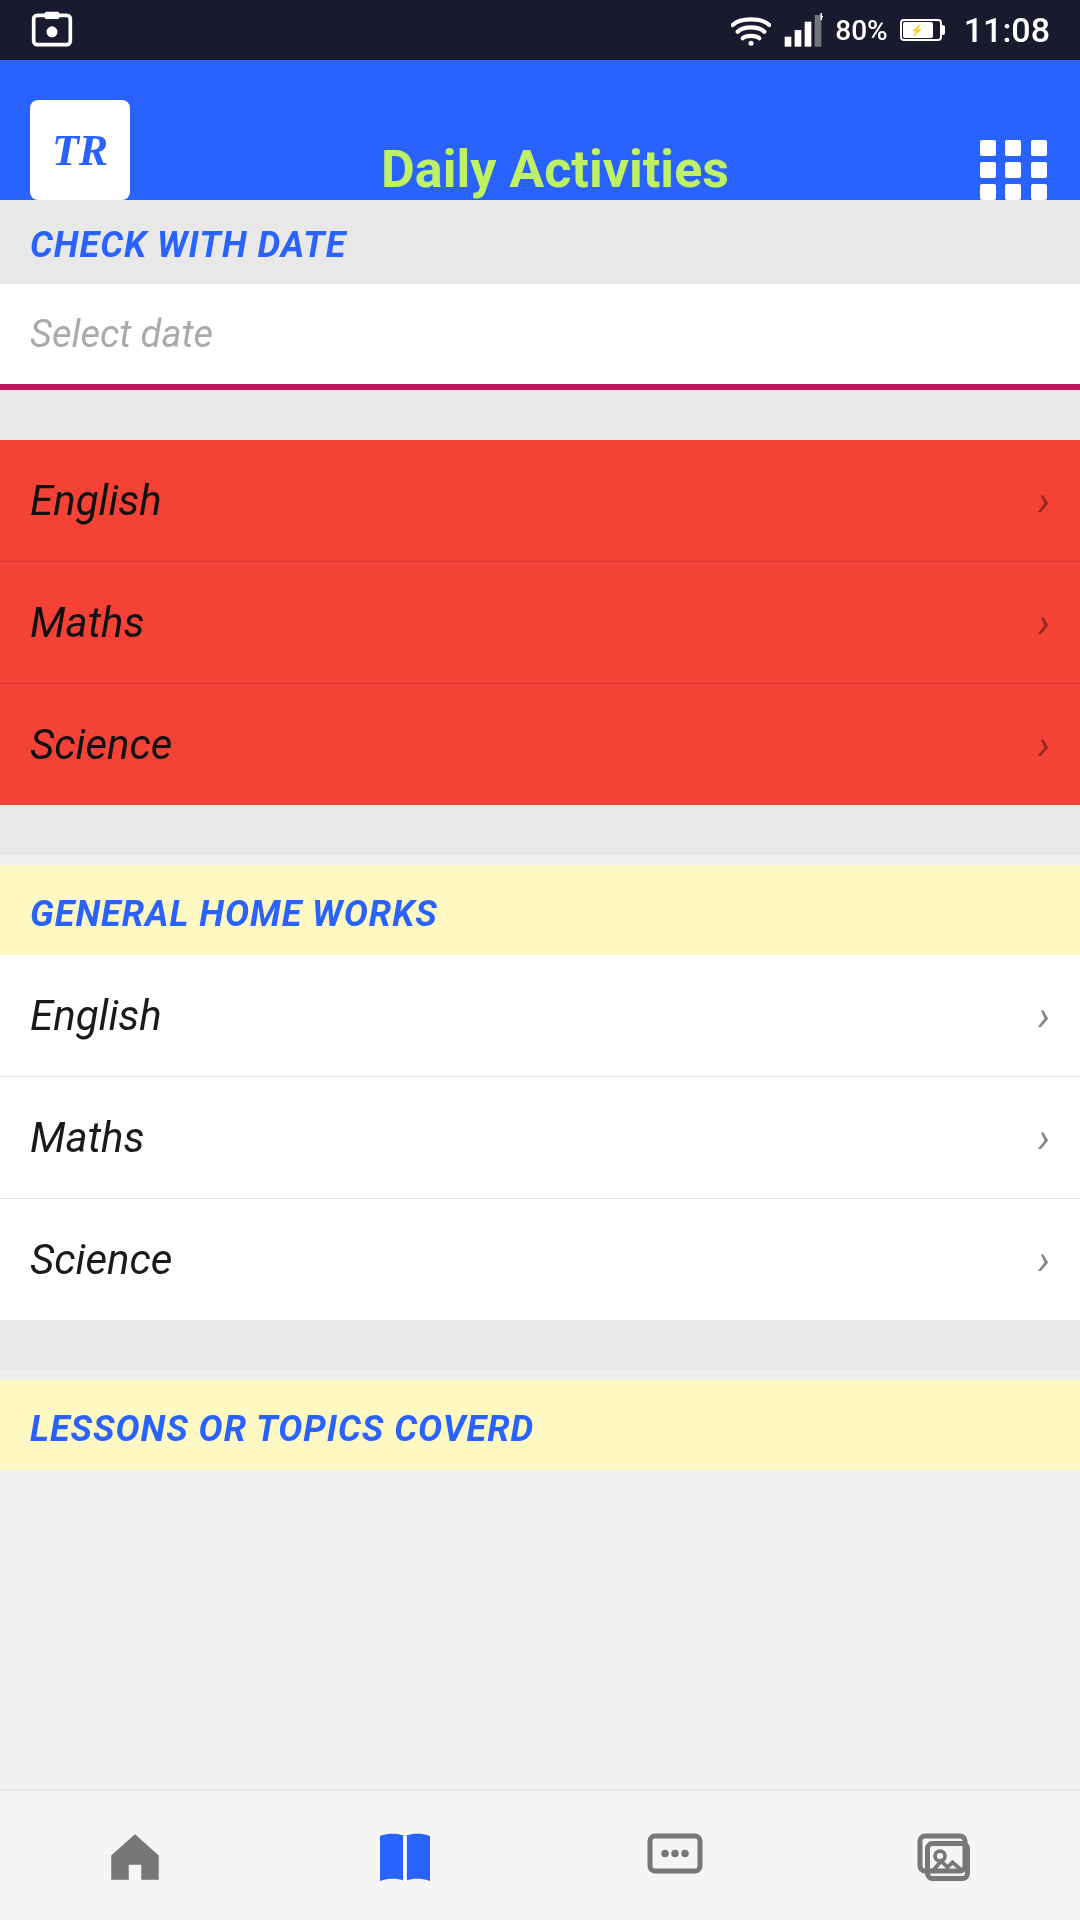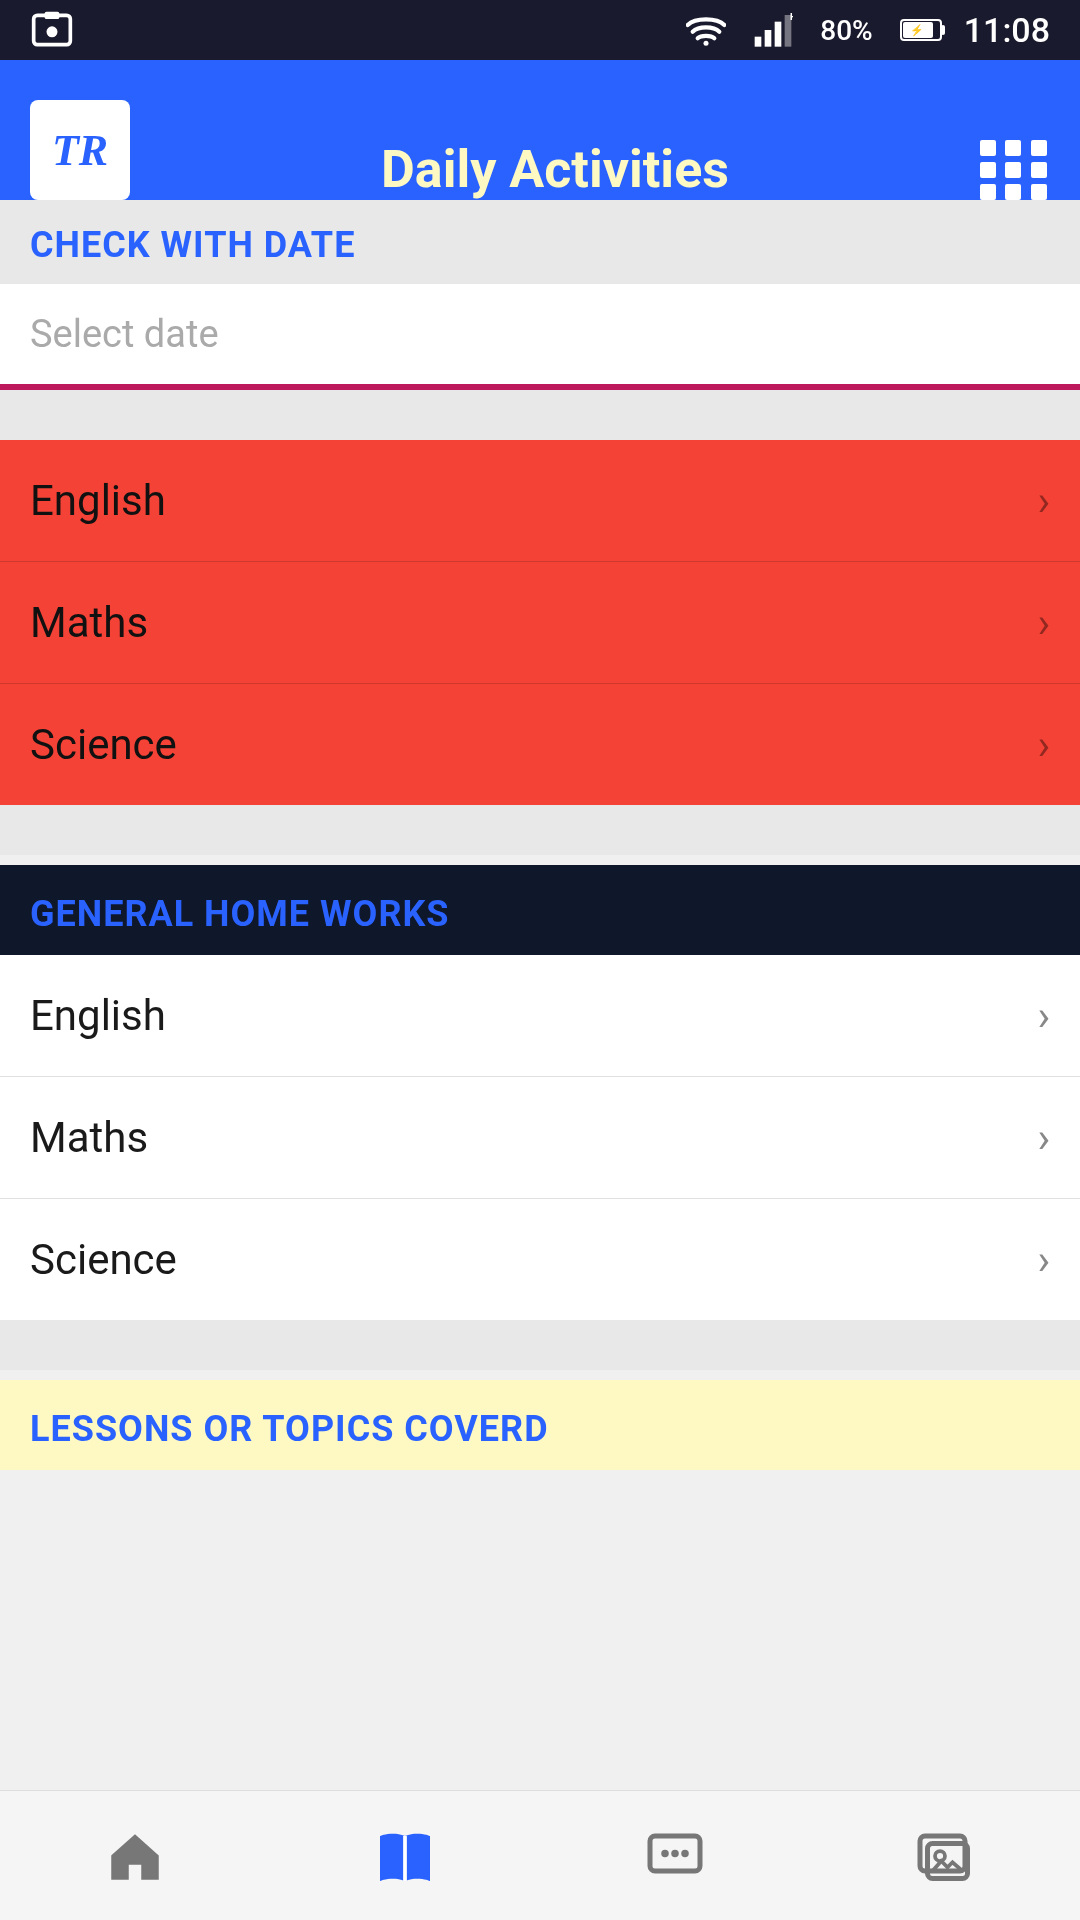--- a/index.html
+++ b/index.html
@@ -39,21 +39,21 @@
       display: flex;
       align-items: center;
       gap: 18px;
       font-size: 30px;
       font-weight: 500;
     }
 
     .status-icons {
       display: flex;
       align-items: center;
-      gap: 27px;
+      gap: 12px;
       text-align: center;
     }
 
     
     .app-header {
       background: #2962ff;
       height: 140px;
       display: flex;
       align-items: flex-end;
       justify-content: space-between;
@@ -68,21 +68,21 @@
       display: flex;
       align-items: center;
       justify-content: center;
       font-size: 42px;
       font-weight: bold;
       color: #2962ff;
       font-style: italic;
     }
 
     .app-title {
-      color: #fef9c3;
+      color: #bef264;
       font-size: 52px;
       font-weight: bold;
       flex: 1;
       text-align: center;
     }
 
     .grid-icon {
       color: white;
       font-size: 46px;
       display: grid;
@@ -160,21 +160,21 @@
       font-size: 42px;
       color: #888;
     }
 
     .red-list .chevron {
       color: rgba(0,0,0,0.4);
     }
 
     
     .general-hw-section {
-      background: #0f172a;
+      background: #fef9c3;
       padding: 28px 30px 20px 30px;
       margin-top: 10px;
     }
 
     .white-list {
       background: white;
     }
 
     .white-list .list-item {
       border-bottom: 1px solid #e0e0e0;
@@ -220,20 +220,21 @@
     .icon-svg {
       width: 60px;
       height: 60px;
     }
 
     
     .content {
       flex: 1;
       overflow-y: auto;
       padding-bottom: 130px;
+      font-style: italic;
     }
 
     .check-date-header {
       background: #e8e8e8;
       padding: 24px 30px 18px 30px;
     }
   </style>
 </head>
 <body>
 

